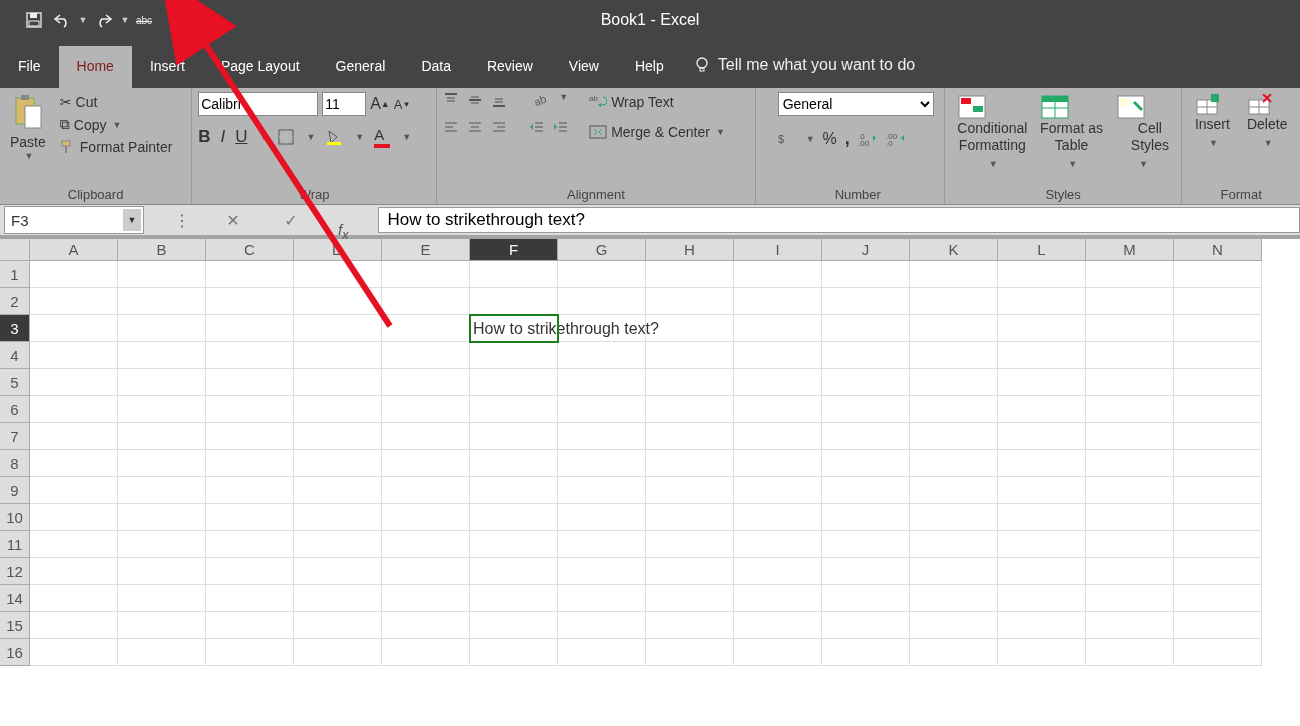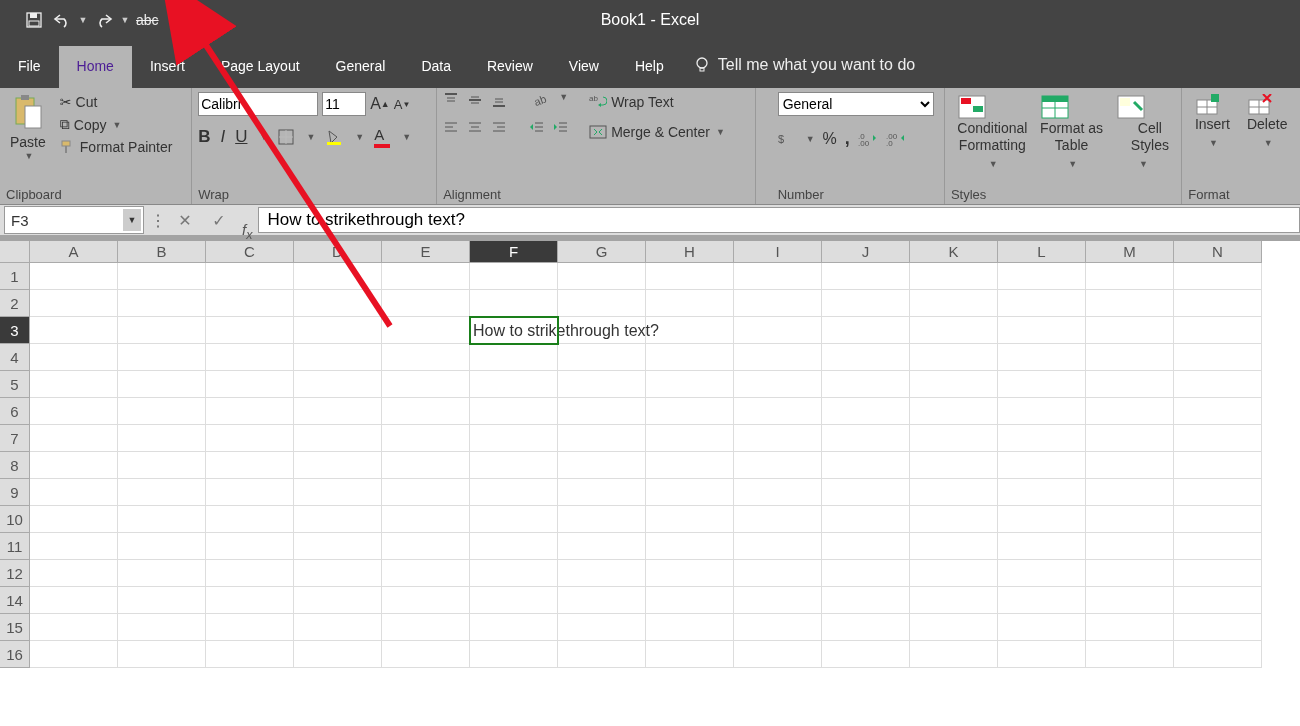--- a/index.html
+++ b/index.html
@@ -3,31 +3,31 @@
 <meta charset="utf-8">
 <style>
 html,body{margin:0;padding:0;font-family:"Segoe UI",Arial,sans-serif;background:#fff;width:1300px;height:726px;overflow:hidden;color:#333;}
 .titlebar{height:40px;background:#444;display:flex;align-items:center;color:#eee;font-size:14px;position:relative;}
 .qat{display:flex;align-items:center;gap:4px;padding-left:22px;}
 .qat .qbtn{display:flex;align-items:center;justify-content:center;width:24px;height:24px;color:#eee;}
 .qat .qdrop{width:10px;text-align:center;color:#ccc;font-size:9px;}
 .title{position:absolute;left:50%;transform:translateX(-50%);top:0;height:40px;display:flex;align-items:center;color:#fff;font-size:16px;}
 .menubar{height:48px;background:#444;display:flex;align-items:flex-end;}
 .menubar .tab{color:#fff;padding:12px 18px 14px 18px;font-size:14px;cursor:pointer;}
-.menubar .tab.active{background:#b5b5b5;color:#4c1d95;text-align:center;}
+.menubar .tab.active{background:#b5b5b5;color:#7f1d1d;text-align:center;}
 .tellme{display:flex;align-items:center;color:#eee;padding:0 12px 14px 12px;font-size:16px;gap:8px;}
 .ribbon{height:116px;background:#b5b5b5;display:flex;border-bottom:1px solid #888;position:relative;}
 .grp{border-right:1px solid #999;position:relative;padding:4px 6px 0 6px;display:flex;flex-direction:column;justify-content:space-between;}
-.grp .glabel{text-align:left;font-size:13px;color:#444;padding-bottom:2px;position:relative;}
+.grp .glabel{text-align:center;font-size:13px;color:#444;padding-bottom:2px;position:relative;}
 .smallbtn{font-size:14px;color:#333;padding:2px 4px;display:flex;align-items:center;gap:4px;}
 .bigbtn{text-align:center;font-size:14px;color:#333;padding:2px 4px;line-height:1.2;}
 .iconbox{display:inline-flex;align-items:center;justify-content:center;}
 .dd{font-size:9px;color:#555;padding-left:2px;}
 select,input.combo{background:#fff;border:1px solid #888;font-size:14px;height:24px;box-sizing:border-box;}
-.namebox-row{height:30px;background:#ddd;display:flex;align-items:center;border-bottom:6px solid #a3a3a3;}
+.namebox-row{height:30px;background:#ddd;display:flex;align-items:center;border-bottom:4px solid #a3a3a3;gap:24px;}
 .namebox{width:132px;height:26px;background:#fff;border:1px solid #999;margin:0 4px;display:flex;align-items:center;padding-left:6px;font-size:15px;position:relative;}
 .namebox .ndrop{position:absolute;right:2px;top:2px;bottom:2px;width:18px;background:#ccc;display:flex;align-items:center;justify-content:center;font-size:9px;}
 .fx-sep{width:20px;text-align:center;color:#666;}
 .fx-btn{width:34px;text-align:center;color:#777;font-size:16px;}
 .fx-label{font-style:italic;font-size:15px;color:#555;padding:0 6px;margin-top:22px;}
 .formula-input{flex:1;height:26px;border:1px solid #999;background:#fff;font-size:17px;padding-left:8px;box-sizing:border-box;}
 .sheet{position:relative;}
 .colhdrs{display:flex;height:22px;}
 .corner{width:30px;height:22px;background:#ddd;border-right:1px solid #aaa;border-bottom:1px solid #aaa;box-sizing:border-box;}
 .colh{width:88px;height:22px;background:#ddd;border-right:1px solid #aaa;border-bottom:1px solid #aaa;box-sizing:border-box;text-align:center;font-size:15px;color:#555;line-height:22px;}
@@ -60,21 +60,21 @@
         </svg>
     </span>
     <span class="qdrop">▼</span>
     <span class="qbtn">
       <svg width="18" height="16" viewBox="0 0 18 16">
           <path d="M11 3 L16 7 L11 11" fill="none" stroke="#eee" stroke-width="1.6"></path>
           <path d="M16 7 H7 A5 5 0 0 0 7 15" fill="none" stroke="#eee" stroke-width="1.6"></path>
         </svg>
     </span>
     <span class="qdrop">▼</span>
-    <span class="qbtn strike" style="width:auto;font-size:14px;padding:0 2px;">abc</span>
+    <span class="qbtn strike" style="width:auto;font-size:10px;padding:0 2px;">abc</span>
     <span class="qdrop" style="margin-left:14px;">▼</span>
   </div>
   <div class="title">Book1  -  Excel</div>
 </div>
 
 <div class="menubar">
   <div class="tab">File</div>
   <div class="tab active">Home</div>
   <div class="tab">Insert</div>
   <div class="tab">Page Layout</div>

